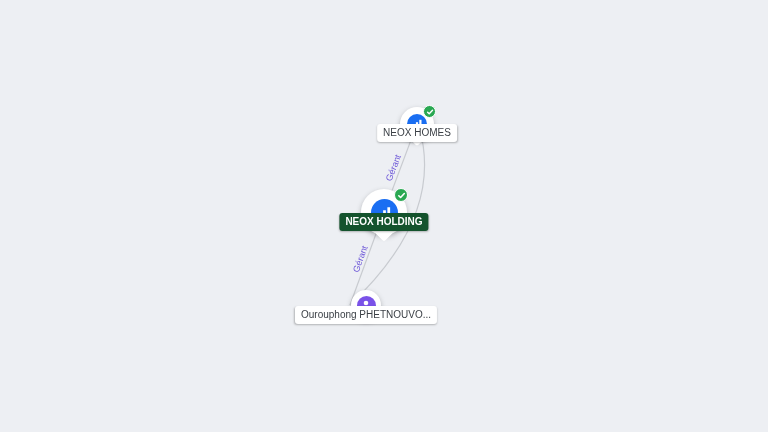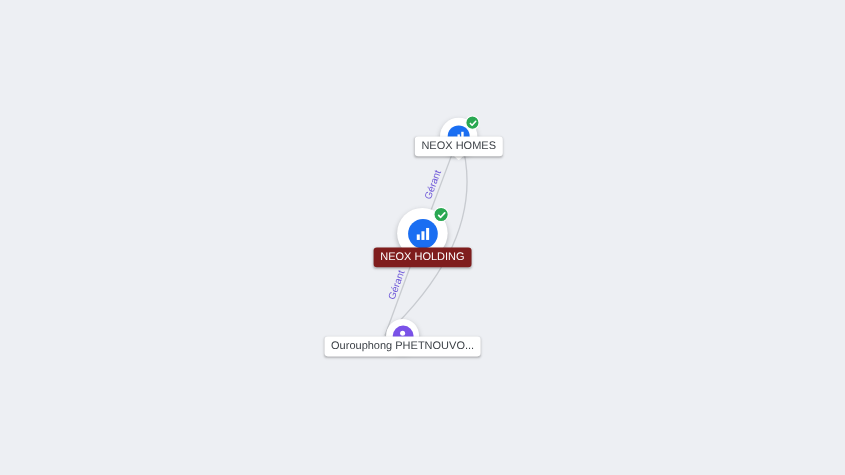--- a/index.html
+++ b/index.html
@@ -63,21 +63,21 @@
   .node-label {
     position:absolute; left:50%;
     transform:translateX(-50%);
     white-space:nowrap;
     background:#fff; color:#3a3f45;
     font-size:10px; line-height:1;
     padding:4px 6px; border-radius:3px;
     box-shadow:0 1px 2px rgba(0,0,0,.25);
   }
   .node-neox-homes   .node-label { top:17px; }
-  .node-neox-holding .node-label { top:36px; background:#7f1d1d; color:#fff; }
+  .node-neox-holding .node-label { top:24px; background:#14532d; color:#fff;font-weight:bold; }
   .node-person       .node-label { top:16px; }
 </style>
 </head>
 <body>
 
 <div class="canvas">
 
   <svg class="edges" viewBox="0 0 768 432">
     <path class="edge-line" d="M350,305 Q445,215 419,127"></path>
     <line x1="417" y1="124" x2="384" y2="212"></line>

